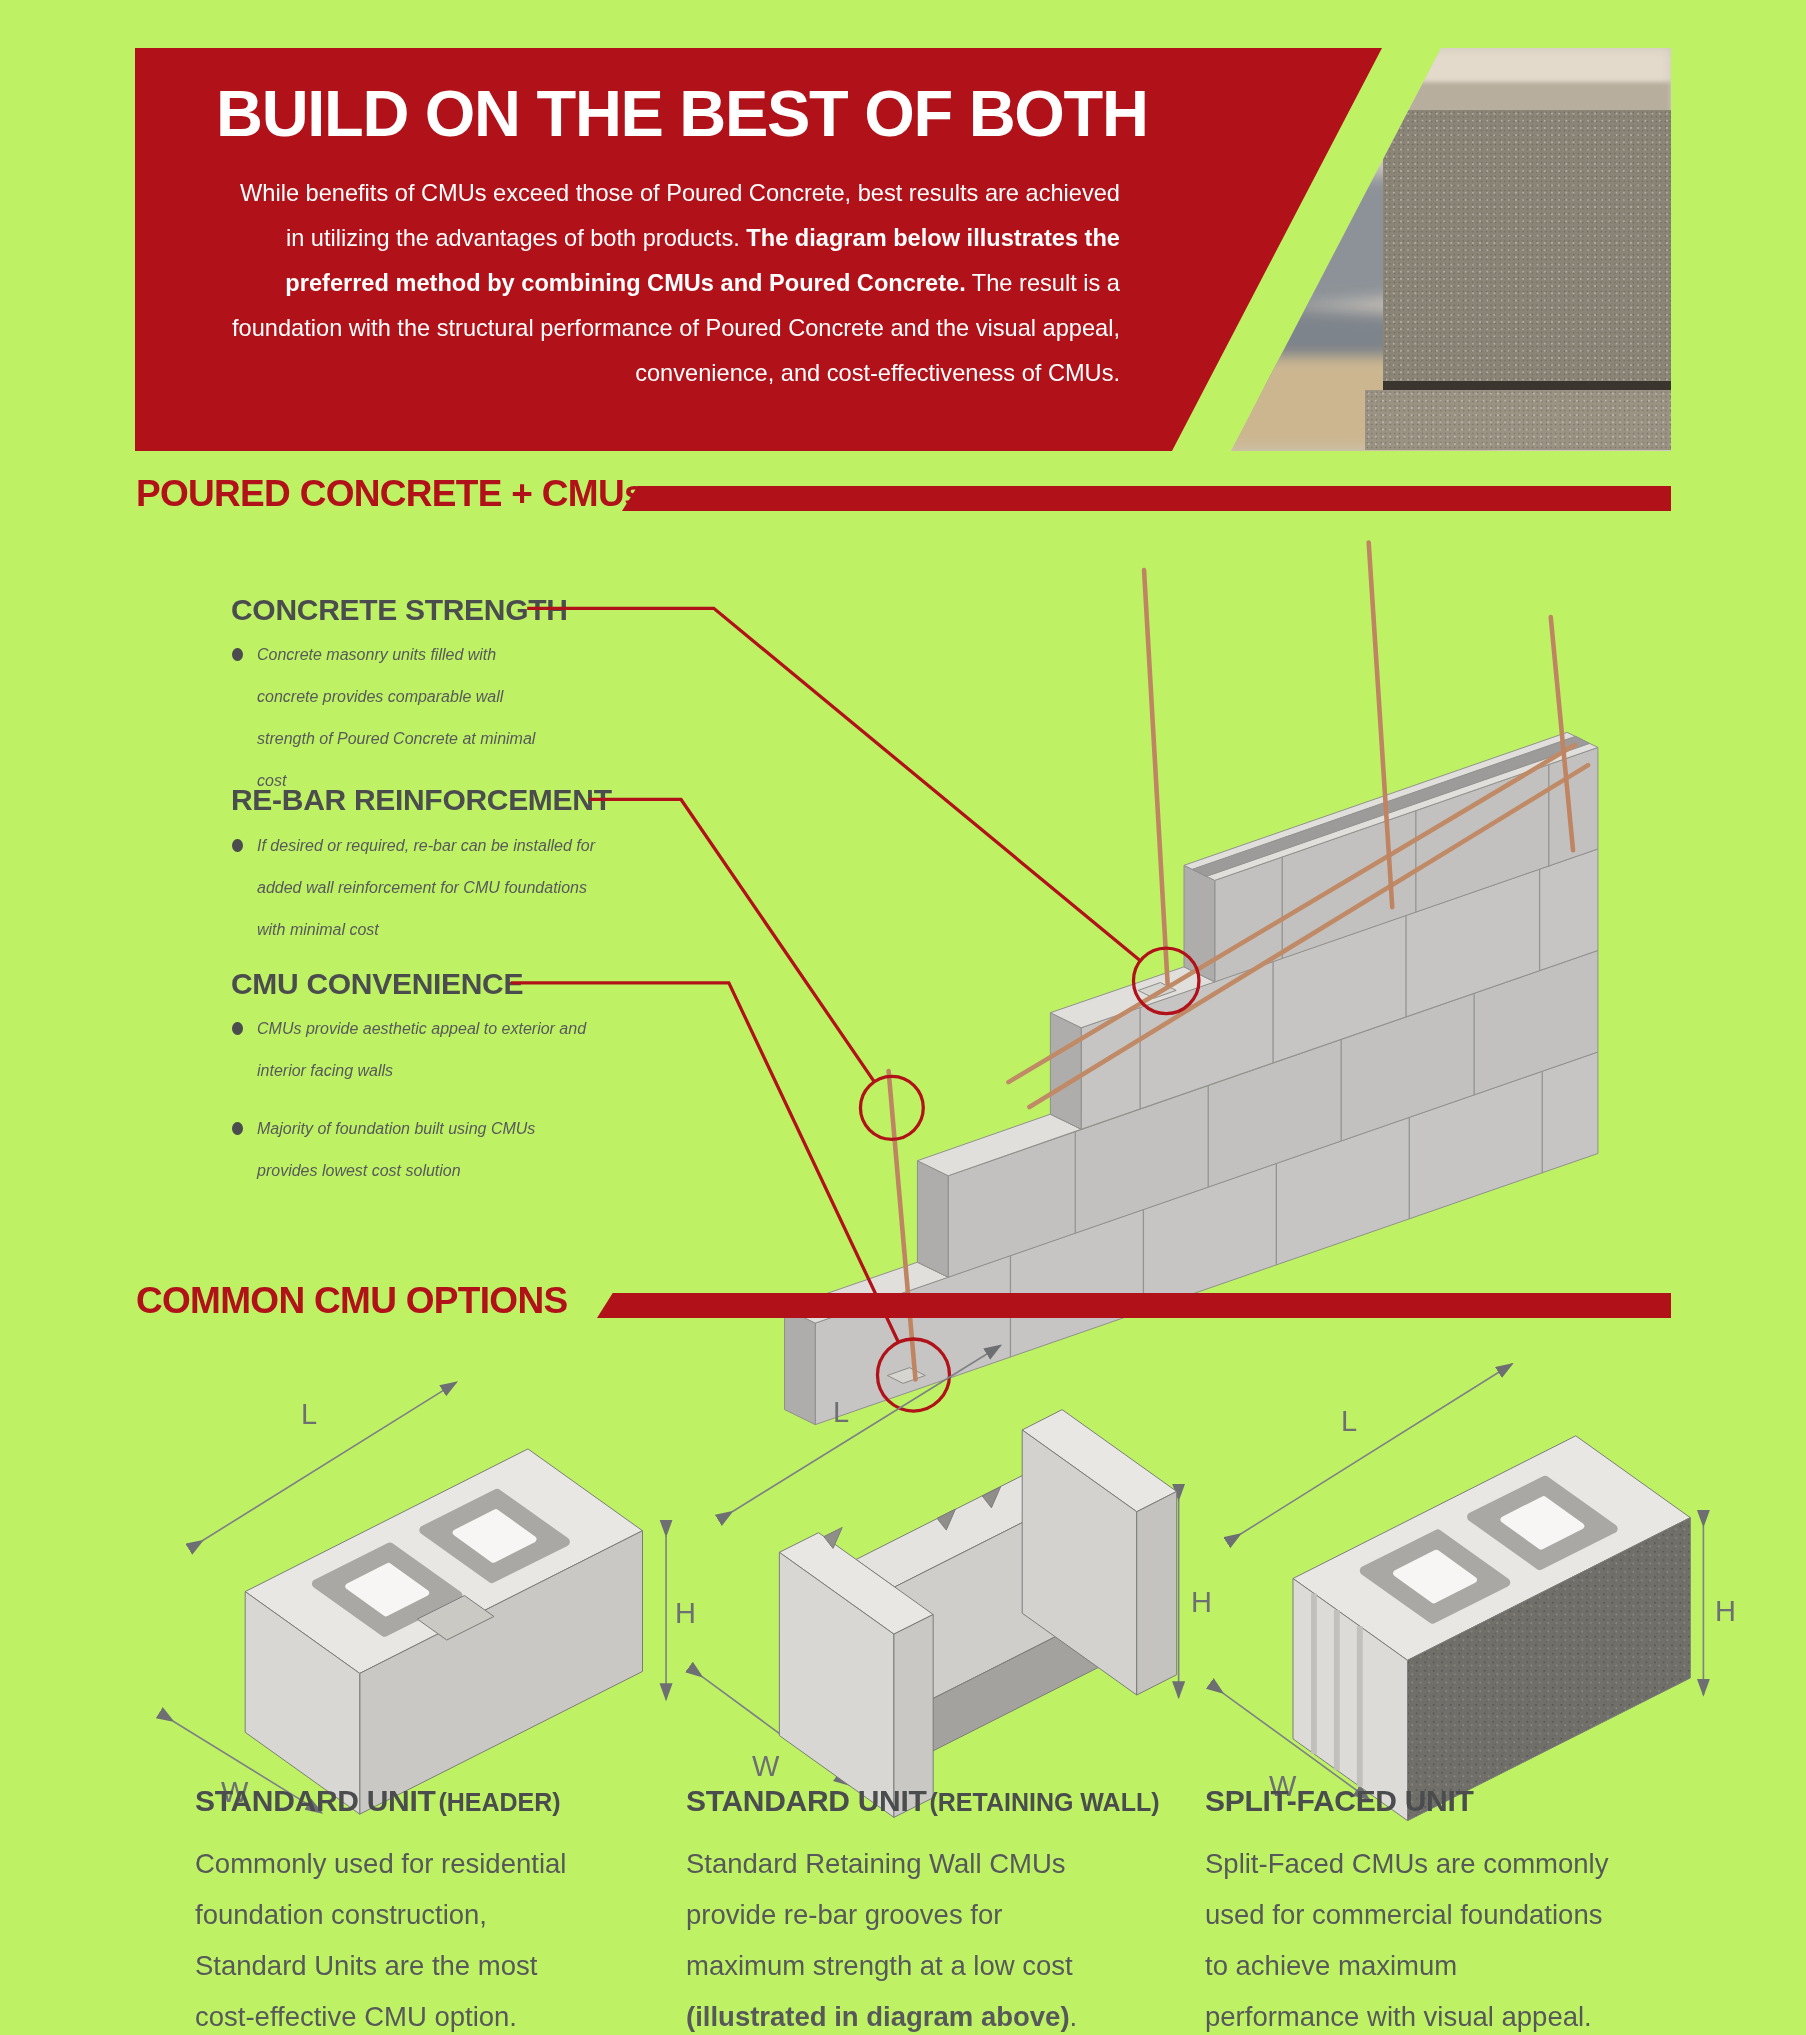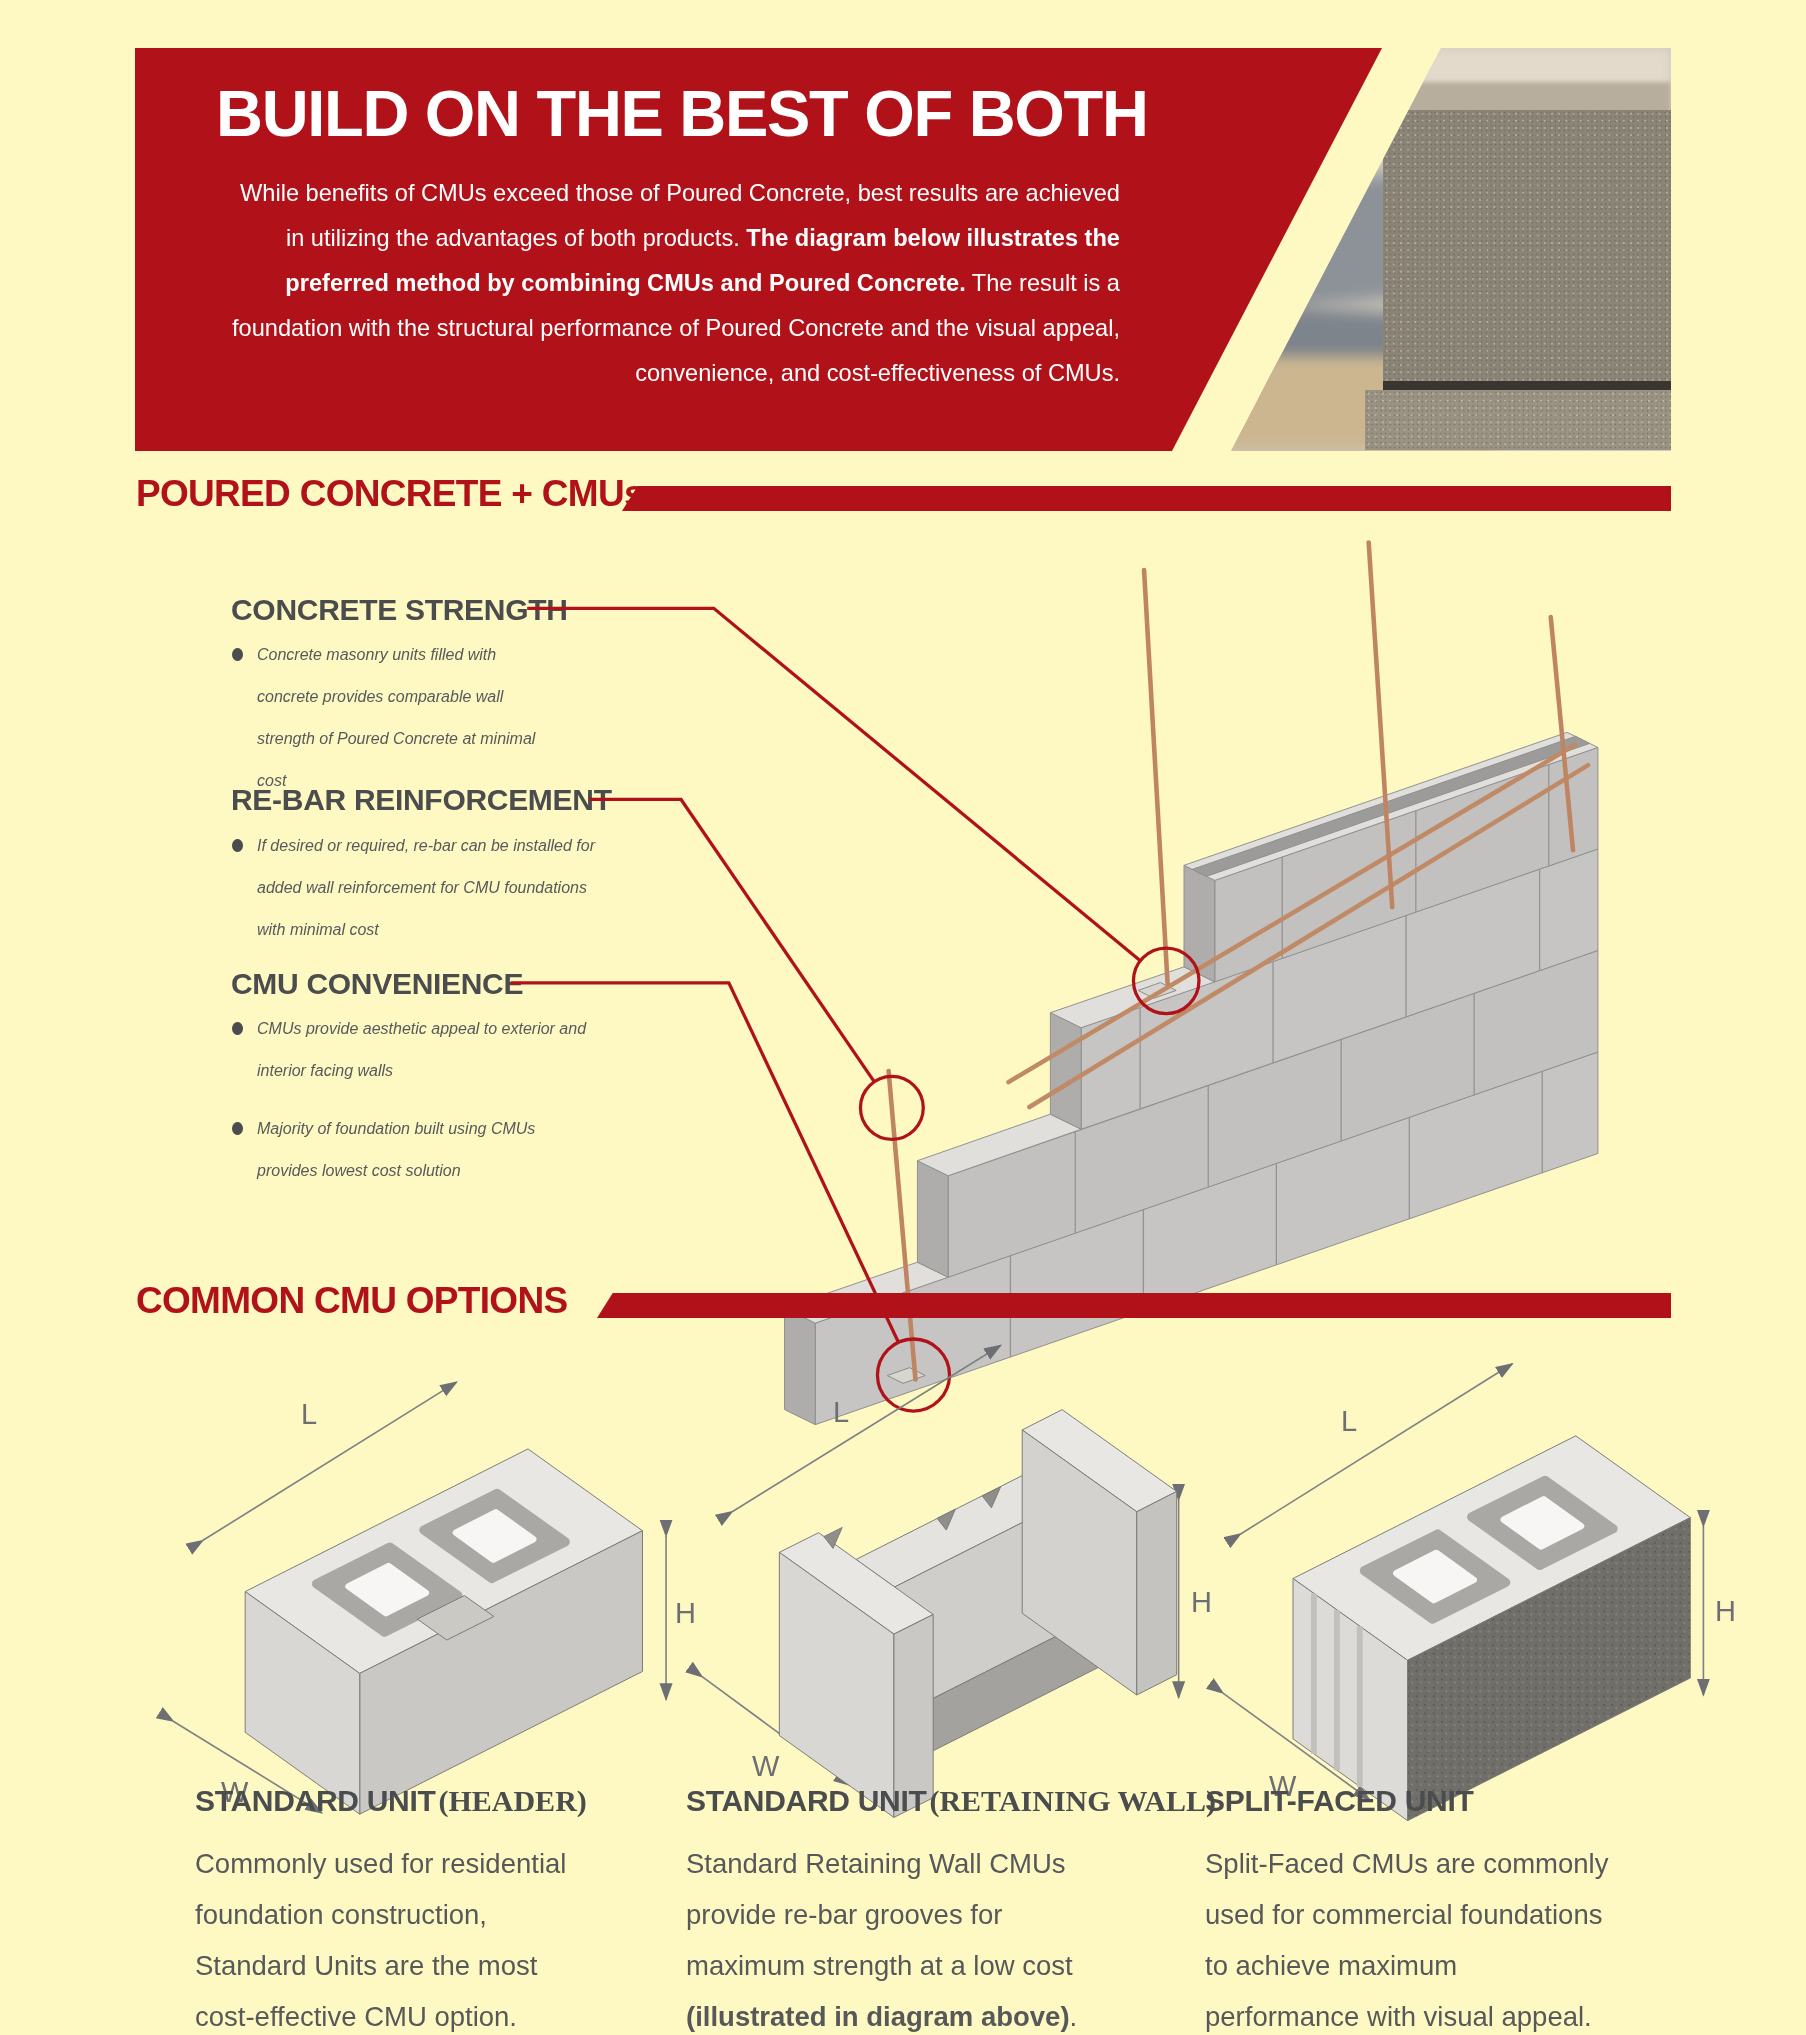--- a/index.html
+++ b/index.html
@@ -1,17 +1,17 @@
 <!DOCTYPE html>
 <html style="font-size:10.5px"><head>
 <meta charset="utf-8">
 <style>
   html,body{margin:0;padding:0;background:#ffffff;}
   #page{
-    position:relative;width:1806px;height:2035px;background:#fef9c3;overflow:hidden;
+    position:relative;width:1806px;height:2035px;background:#bef264;overflow:hidden;
     font-family:"Liberation Sans", sans-serif;color:#58595B;
   }
   .abs{position:absolute;}
 
   
   #banner{
     left:135px;top:48px;width:1247px;height:403px;background:#B1121A;
     clip-path:polygon(0 0,1247px 0,1037px 403px,0 403px);
     z-index:3;
   }
@@ -56,21 +56,21 @@
   }
   .callout-list li::before{
     content:"";position:absolute;left:1.3px;top:14.4px;width:10.5px;height:13px;border-radius:50%;background:#4B4C4E;
   }
 
   
   .figure{position:absolute;width:576px;height:485px;}
   .dim-label{position:absolute;font-size:29px;color:#6d6f72;}
 
   .unit-caption-name{font-size:30px;font-weight:bold;color:#4B4C4E;letter-spacing:-0.3px;}
-  .unit-caption-qualifier{font-size:30px;font-weight:bold;color:#4B4C4E;font-family:Liberation Serif, serif;}
+  .unit-caption-qualifier{font-size:25px;font-weight:bold;color:#4B4C4E;}
   .unit-caption-body{position:absolute;font-size:27.5px;line-height:51px;color:#57585A;}
   .unit-caption-body b{font-weight:bold;}
 
   svg{display:block;}
 </style>
 </head>
 <body>
 
 <div id="page">
 

